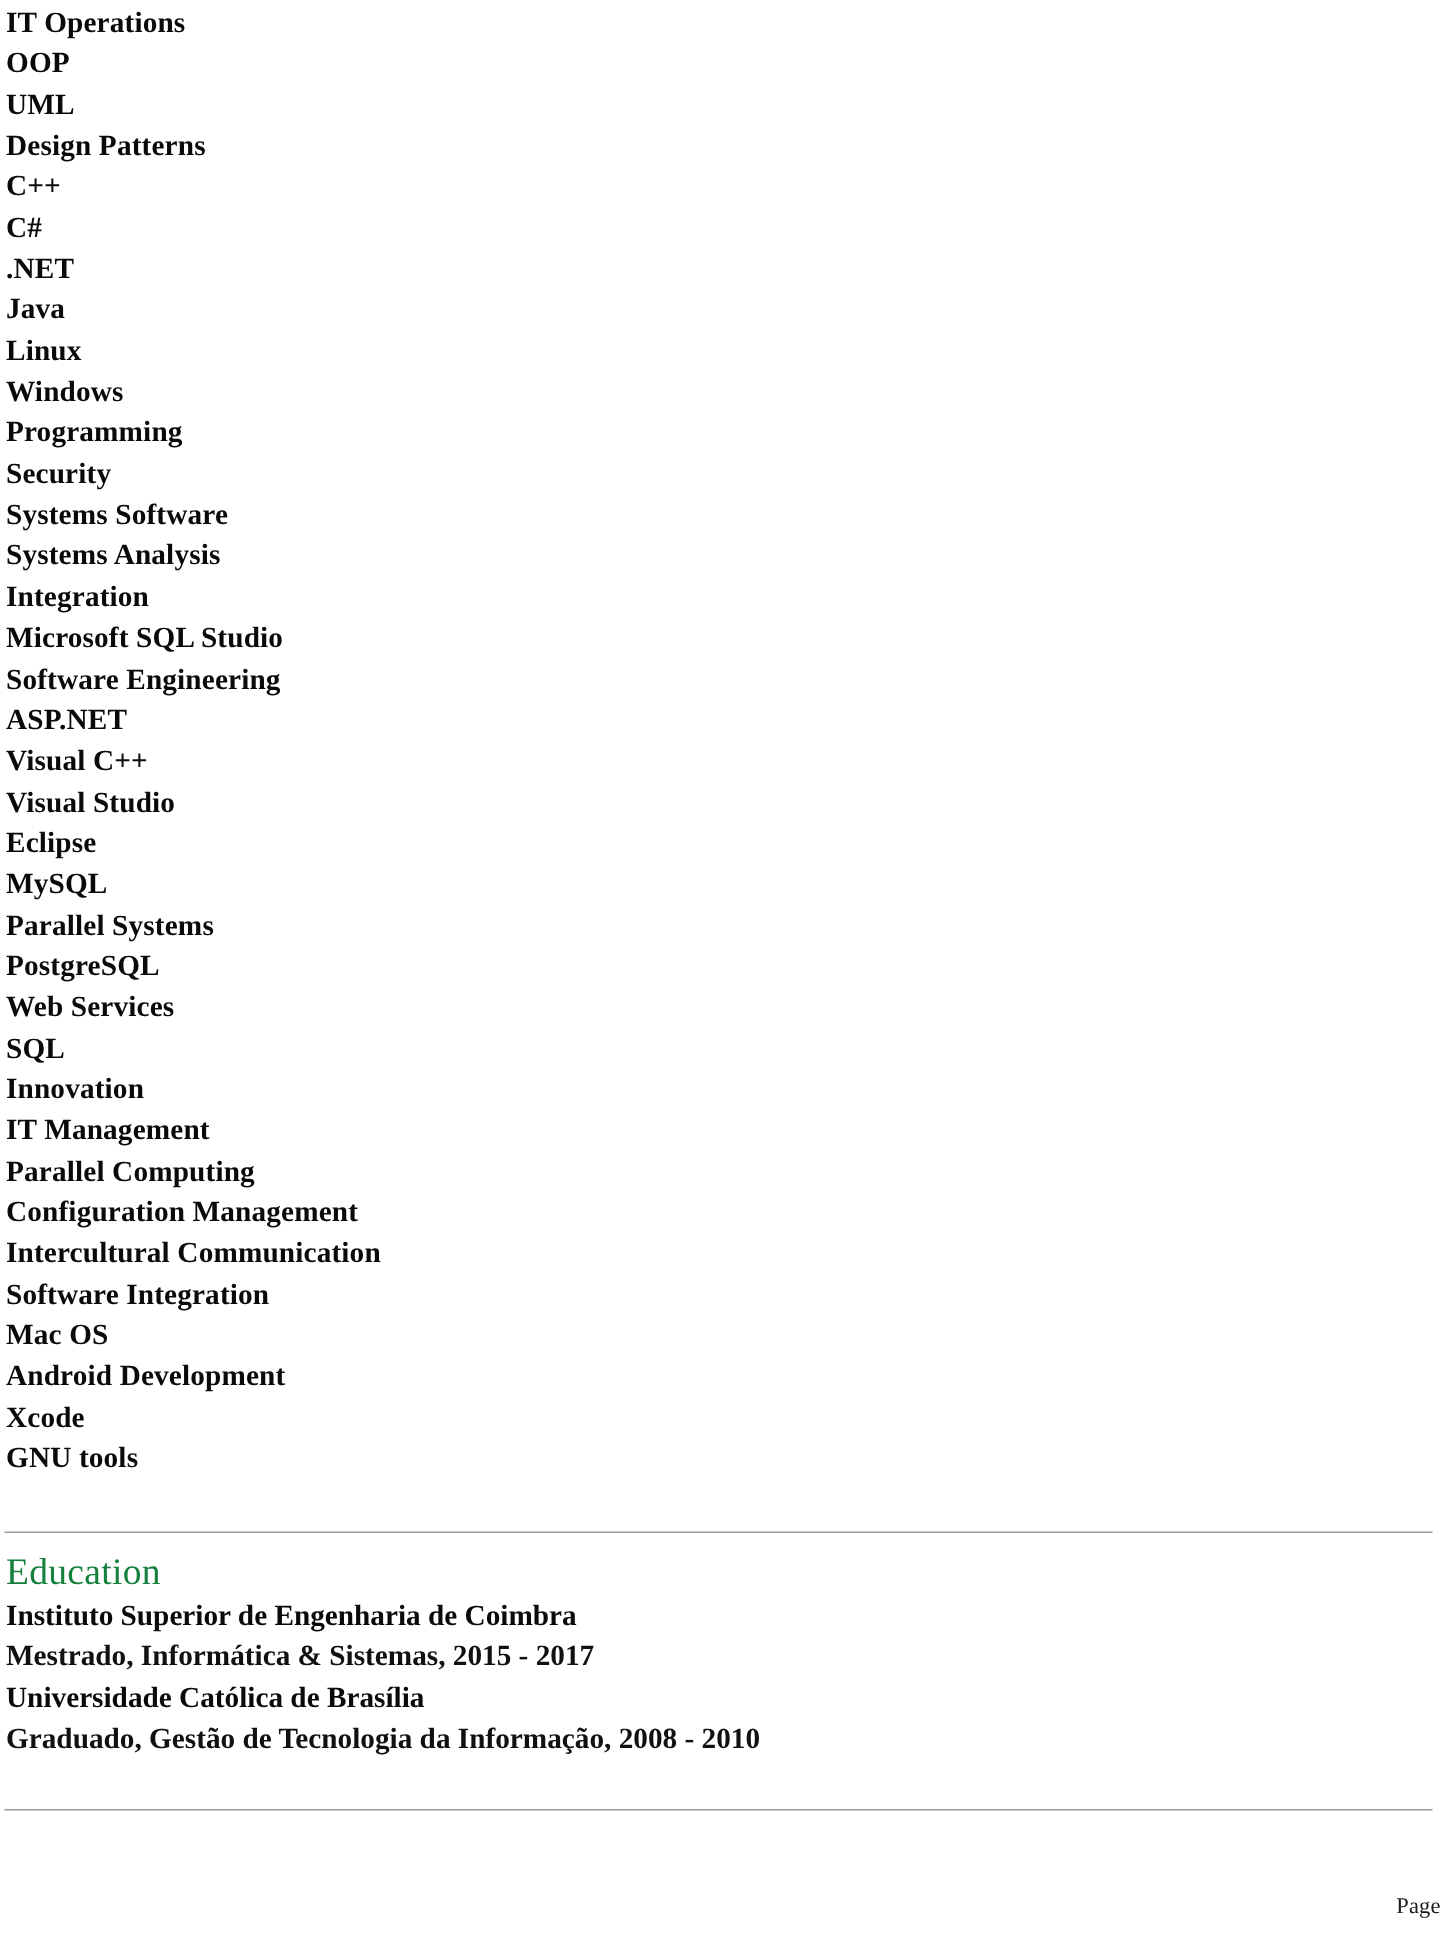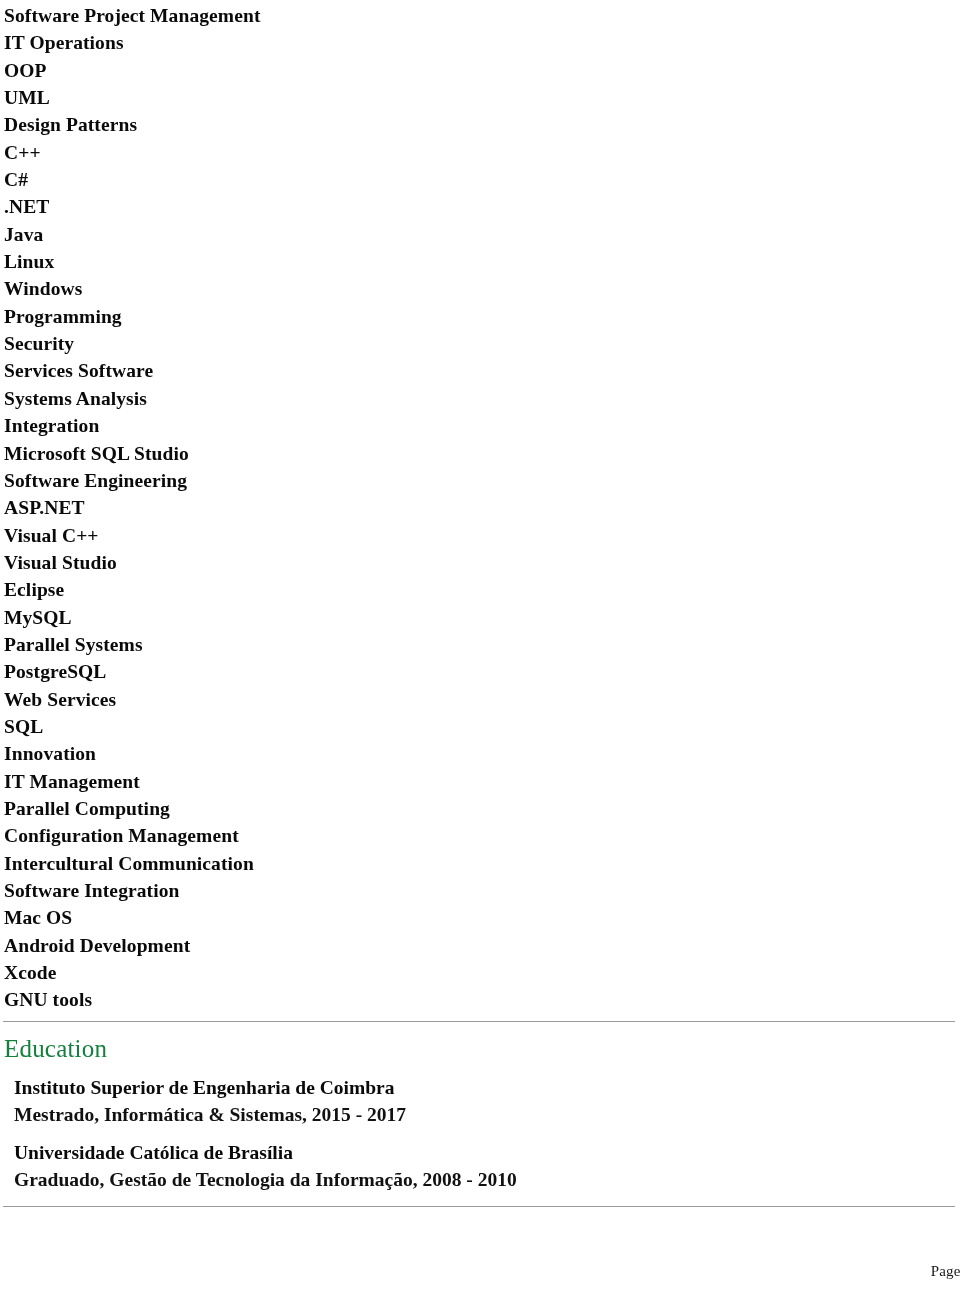--- a/index.html
+++ b/index.html
@@ -67,21 +67,21 @@
   }
   .section-heading {
     font-size: 25px;
     font-weight: normal;
     line-height: 30px;
     color: #15803d;
     margin: 0;
     letter-spacing: 0.2px;
   }
   .edu-entry {
-    margin: 10px;
+    margin: 0;
   }
   .edu-school {
     font-size: 19.5px;
     font-weight: bold;
     line-height: 27.4px;
     color: #0a0a0a;
     white-space: nowrap;
   }
   .edu-detail {
     font-size: 19.5px;
@@ -106,34 +106,33 @@
     color: #1a1a1a;
     letter-spacing: 0.1px;
   }
 </style>
 </head>
 <body>
 
 <div class="page">
 
   <ul class="skills-list">
-    <li>Software Project Management</li>
     <li>IT Operations</li>
     <li>OOP</li>
     <li>UML</li>
     <li>Design Patterns</li>
     <li>C++</li>
     <li>C#</li>
     <li>.NET</li>
     <li>Java</li>
     <li>Linux</li>
     <li>Windows</li>
     <li>Programming</li>
     <li>Security</li>
-    <li>Services Software</li>
+    <li>Systems Software</li>
     <li>Systems Analysis</li>
     <li>Integration</li>
     <li>Microsoft SQL Studio</li>
     <li>Software Engineering</li>
     <li>ASP.NET</li>
     <li>Visual C++</li>
     <li>Visual Studio</li>
     <li>Eclipse</li>
     <li>MySQL</li>
     <li>Parallel Systems</li>

